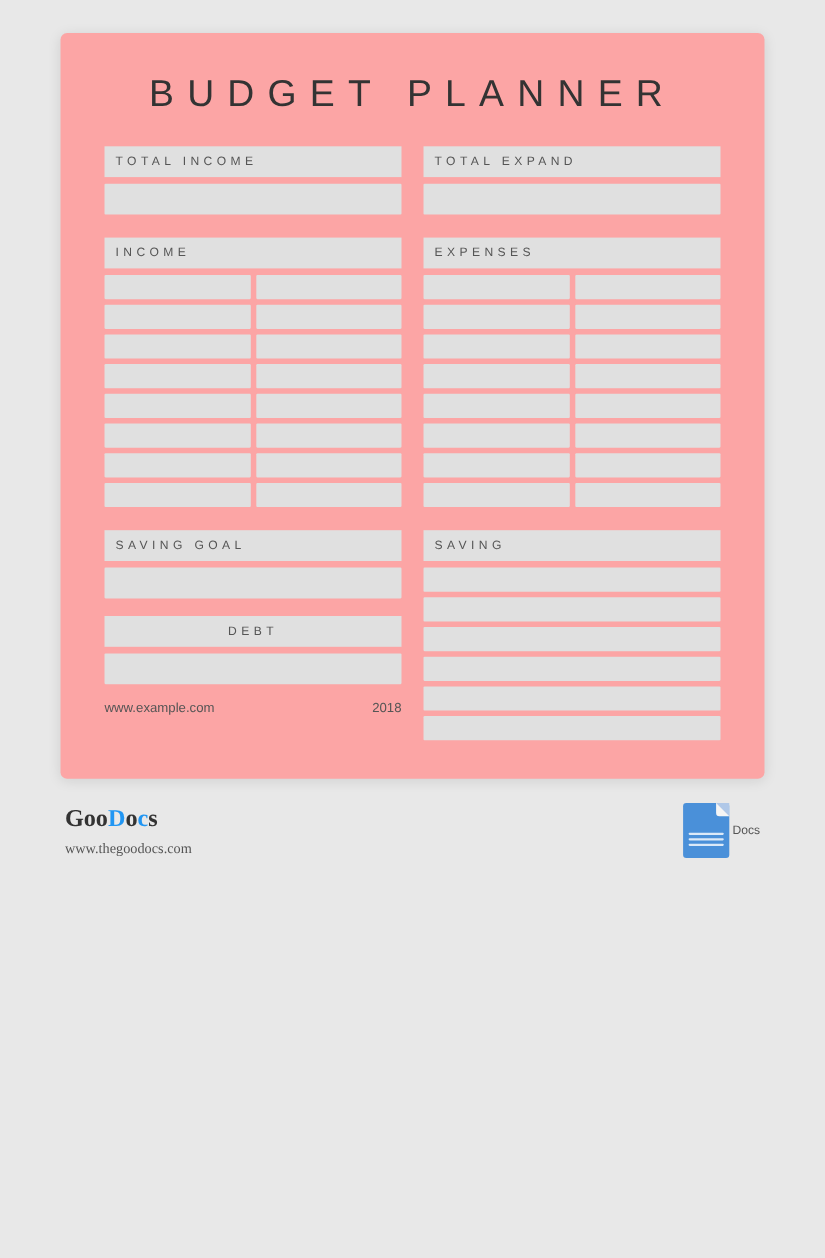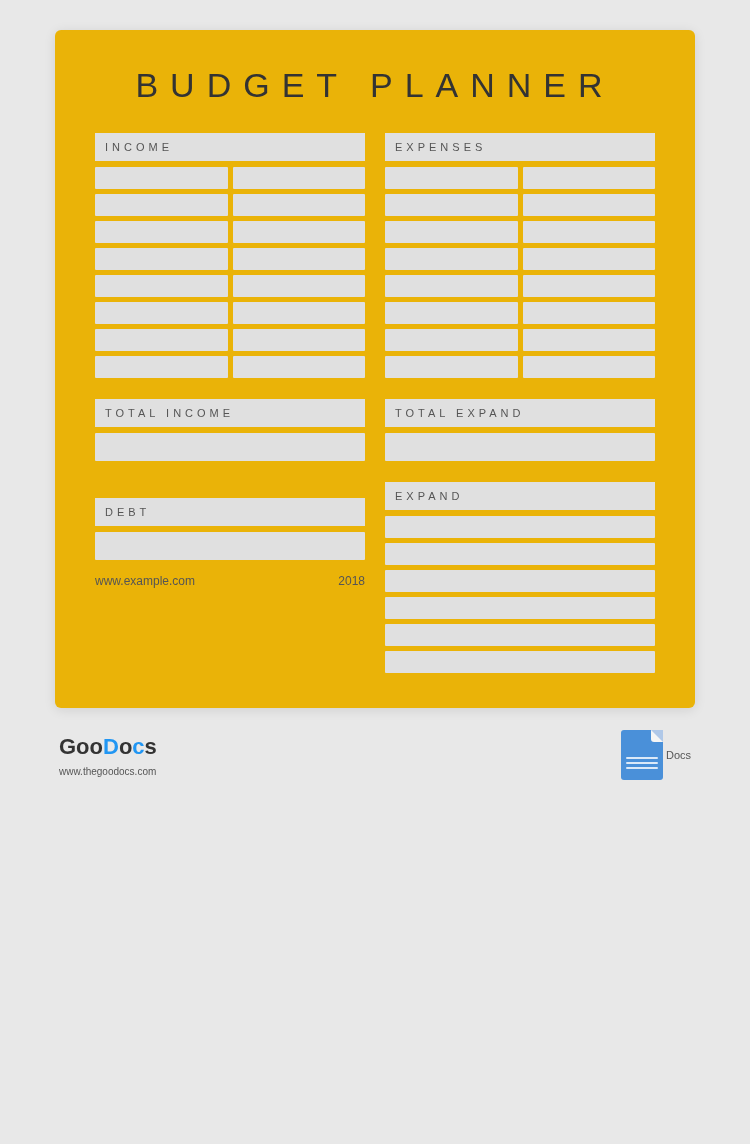--- a/index.html
+++ b/index.html
@@ -8,21 +8,21 @@
       font-family: 'Helvetica Neue', Helvetica, Arial, sans-serif;
       width: 750px;
       min-height: 1144px;
       display: flex;
       flex-direction: column;
       align-items: center;
       padding: 30px 0 20px;
     }
 
     .page-container {
-      background: #eab308;
+      background: #fca5a5;
       width: 640px;
       border-radius: 6px;
       padding: 36px 40px 30px;
       box-shadow: 0 2px 12px rgba(0,0,0,0.1);
     }
 
     .main-title {
       font-size: 34px;
       letter-spacing: 12px;
       color: #333;
@@ -98,33 +98,34 @@
       display: flex;
       justify-content: space-between;
       align-items: center;
       margin-top: 22px;
       padding: 0 4px;
     }
 
     .goodocs-logo {
       display: flex;
       flex-direction: column;
+      font-family: Liberation Serif, serif;
     }
 
     .goodocs-name {
       font-size: 22px;
       font-weight: 700;
       color: #333;
     }
 
     .goodocs-name .oo1 { color: #2196F3; }
     .goodocs-name .oo2 { color: #2196F3; }
 
     .goodocs-url {
-      font-size: 10px;
+      font-size: 13px;
       color: #555;
       margin-top: 6px;
     }
 
     .docs-icon {
       display: flex;
       align-items: center;
       gap: 3px;
     }
 
@@ -186,121 +187,125 @@
 
   </style>
 </head>
 <body>
 
 <div class="page-container">
 
   <h1 class="main-title">BUDGET PLANNER</h1>
 
   <div class="two-col">
-    <div>
-      <div class="section-header">INCOME</div>
-      <div class="two-cell-row">
-        <div class="cell"></div>
-        <div class="cell"></div>
-      </div>
-      <div class="two-cell-row">
-        <div class="cell"></div>
-        <div class="cell"></div>
-      </div>
-      <div class="two-cell-row">
-        <div class="cell"></div>
-        <div class="cell"></div>
-      </div>
-      <div class="two-cell-row">
-        <div class="cell"></div>
-        <div class="cell"></div>
-      </div>
-      <div class="two-cell-row">
-        <div class="cell"></div>
-        <div class="cell"></div>
-      </div>
-      <div class="two-cell-row">
-        <div class="cell"></div>
-        <div class="cell"></div>
-      </div>
-      <div class="two-cell-row">
-        <div class="cell"></div>
-        <div class="cell"></div>
-      </div>
-      <div class="two-cell-row">
-        <div class="cell"></div>
-        <div class="cell"></div>
-      </div>
-    </div>
-
-    <div>
-      <div class="section-header">EXPENSES</div>
-      <div class="two-cell-row">
-        <div class="cell"></div>
-        <div class="cell"></div>
-      </div>
-      <div class="two-cell-row">
-        <div class="cell"></div>
-        <div class="cell"></div>
-      </div>
-      <div class="two-cell-row">
-        <div class="cell"></div>
-        <div class="cell"></div>
-      </div>
-      <div class="two-cell-row">
-        <div class="cell"></div>
-        <div class="cell"></div>
-      </div>
-      <div class="two-cell-row">
-        <div class="cell"></div>
-        <div class="cell"></div>
-      </div>
-      <div class="two-cell-row">
-        <div class="cell"></div>
-        <div class="cell"></div>
-      </div>
-      <div class="two-cell-row">
-        <div class="cell"></div>
-        <div class="cell"></div>
-      </div>
-      <div class="two-cell-row">
-        <div class="cell"></div>
-        <div class="cell"></div>
-      </div>
-    </div>
-  </div>
-
-  <div class="two-col">
     <div class="total-income-section">
       <div class="section-header">TOTAL INCOME</div>
       <div class="input-bar tall"></div>
     </div>
     <div class="total-expand-section">
       <div class="section-header">TOTAL EXPAND</div>
       <div class="input-bar tall"></div>
     </div>
   </div>
 
+  <div class="two-col">
+    <div>
+      <div class="section-header">INCOME</div>
+      <div class="two-cell-row">
+        <div class="cell"></div>
+        <div class="cell"></div>
+      </div>
+      <div class="two-cell-row">
+        <div class="cell"></div>
+        <div class="cell"></div>
+      </div>
+      <div class="two-cell-row">
+        <div class="cell"></div>
+        <div class="cell"></div>
+      </div>
+      <div class="two-cell-row">
+        <div class="cell"></div>
+        <div class="cell"></div>
+      </div>
+      <div class="two-cell-row">
+        <div class="cell"></div>
+        <div class="cell"></div>
+      </div>
+      <div class="two-cell-row">
+        <div class="cell"></div>
+        <div class="cell"></div>
+      </div>
+      <div class="two-cell-row">
+        <div class="cell"></div>
+        <div class="cell"></div>
+      </div>
+      <div class="two-cell-row">
+        <div class="cell"></div>
+        <div class="cell"></div>
+      </div>
+    </div>
+
+    <div>
+      <div class="section-header">EXPENSES</div>
+      <div class="two-cell-row">
+        <div class="cell"></div>
+        <div class="cell"></div>
+      </div>
+      <div class="two-cell-row">
+        <div class="cell"></div>
+        <div class="cell"></div>
+      </div>
+      <div class="two-cell-row">
+        <div class="cell"></div>
+        <div class="cell"></div>
+      </div>
+      <div class="two-cell-row">
+        <div class="cell"></div>
+        <div class="cell"></div>
+      </div>
+      <div class="two-cell-row">
+        <div class="cell"></div>
+        <div class="cell"></div>
+      </div>
+      <div class="two-cell-row">
+        <div class="cell"></div>
+        <div class="cell"></div>
+      </div>
+      <div class="two-cell-row">
+        <div class="cell"></div>
+        <div class="cell"></div>
+      </div>
+      <div class="two-cell-row">
+        <div class="cell"></div>
+        <div class="cell"></div>
+      </div>
+    </div>
+  </div>
+
   <div class="bottom-section">
     <div class="left-bottom">
 
-
-      <div style="margin-top: 16px;">
+      <div>
+        <div class="section-header">SAVING GOAL</div>
+        <div class="input-bar tall"></div>
+      </div>
+
+      <div style="margin-top: 16px; text-align: center;">
         <div class="section-header">DEBT</div>
         <div class="input-bar tall"></div>
       </div>
 
       <div class="footer-row">
         <span>www.example.com</span>
         <span>2018</span>
       </div>
     </div>
 
     <div class="right-bottom">
-      <div class="section-header">EXPAND</div>
+      <div class="section-header">SAVING</div>
       <div class="input-bar"></div>
       <div class="input-bar"></div>
       <div class="input-bar"></div>
       <div class="input-bar"></div>
       <div class="input-bar"></div>
       <div class="input-bar"></div>
     </div>
   </div>
 
 </div>

